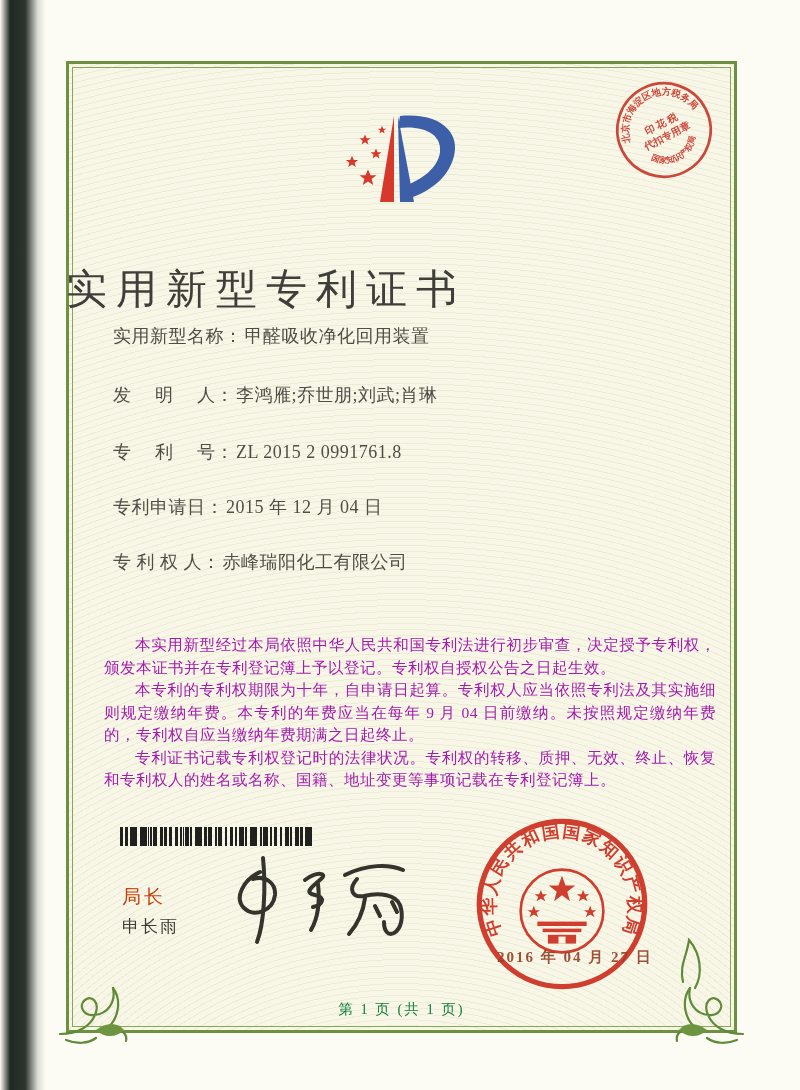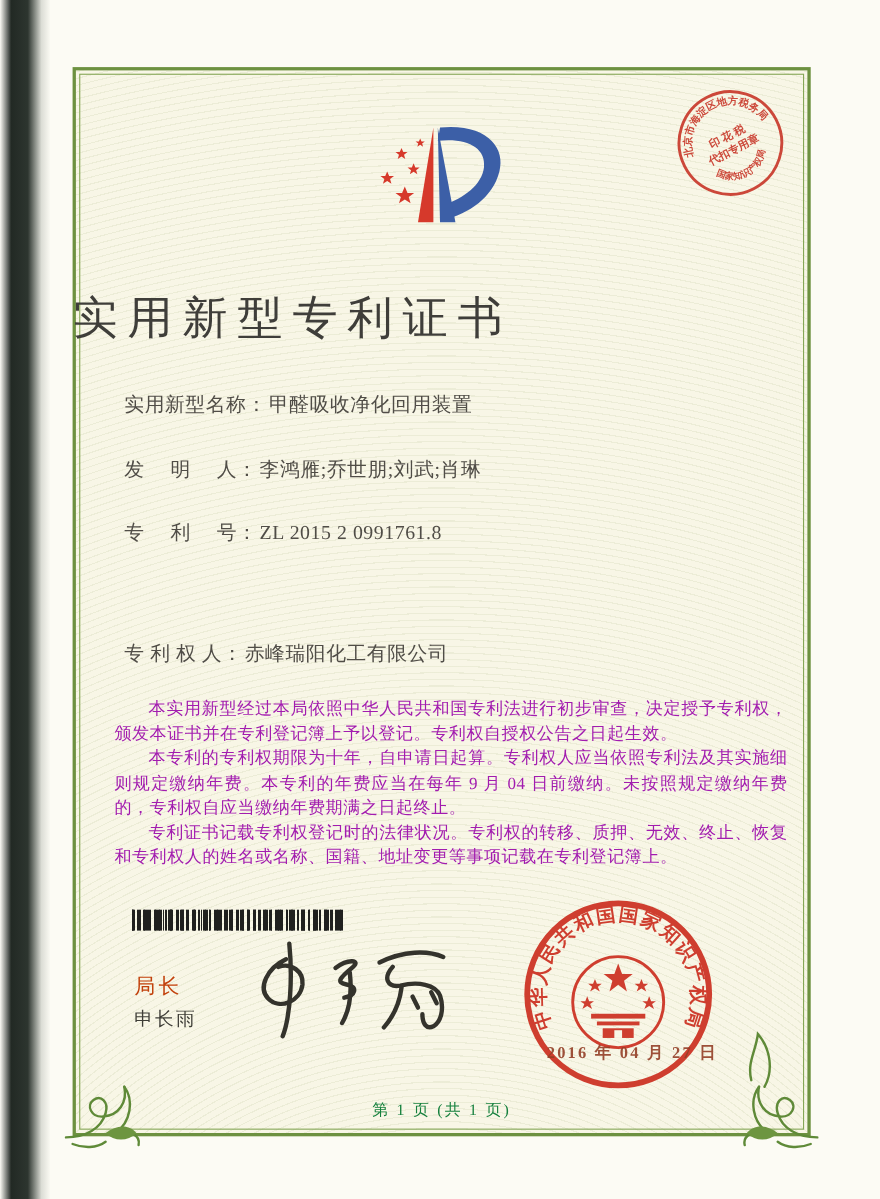--- a/index.html
+++ b/index.html
@@ -25,21 +25,21 @@
     background:repeating-radial-gradient(circle at 50% 135%,rgba(130,150,80,.10) 0 1px,rgba(0,0,0,0) 1px 6px);
   }
   .frame .inner-line{position:absolute;inset:3px;border:1px solid #85a756;}
   .cert-number{
     left:103px;top:110px;font-size:16px;letter-spacing:2px;color:#5a574e;
   }
   .title{
     left:66px;top:220px;width:671px;text-align:left;
     font-size:41px;font-weight:normal;letter-spacing:9px;color:#3f3e3a;margin-top:42px;
   }
-  .field-row{left:113px;width:580px;font-size:18px;color:#504d47;letter-spacing:.5px;margin-top:32px;}
+  .field-row{left:113px;width:580px;font-size:18px;color:#504d47;letter-spacing:.5px;}
   .field-row .lbl{margin-right:2px;}
   .paragraphs{
     left:104px;top:634px;width:612px;font-size:15.5px;line-height:22.5px;
     text-align:justify;color:#a21caf;
   }
   .paragraphs p{margin:0;text-indent:2em;letter-spacing:.5px;}
   .barcode{
     left:120px;top:827px;width:192px;height:19px;
     background:
       repeating-linear-gradient(90deg,#20201e 0 2px,rgba(0,0,0,0) 2px 5px),
@@ -97,20 +97,23 @@
   <div class="abs title">实用新型专利证书</div>
 
   <div class="abs field-row" style="top:324px;">
     <span class="lbl">实用新型名称：</span><span>甲醛吸收净化回用装置</span>
   </div>
   <div class="abs field-row" style="top:383px;">
     <span class="lbl">发　 明　 人：</span><span>李鸿雁;乔世朋;刘武;肖琳</span>
   </div>
   <div class="abs field-row" style="top:440px;">
     <span class="lbl">专　 利　 号：</span><span>ZL 2015 2 0991761.8</span>
+  </div>
+  <div class="abs field-row" style="top:495px;">
+    <span class="lbl">专利申请日：</span><span>2015 年 12 月 04 日</span>
   </div>
   <div class="abs field-row" style="top:550px;">
     <span class="lbl">专 利 权 人：</span><span>赤峰瑞阳化工有限公司</span>
   </div>
 
   <div class="abs paragraphs">
     <p>本实用新型经过本局依照中华人民共和国专利法进行初步审查，决定授予专利权，颁发本证书并在专利登记簿上予以登记。专利权自授权公告之日起生效。</p>
     <p>本专利的专利权期限为十年，自申请日起算。专利权人应当依照专利法及其实施细则规定缴纳年费。本专利的年费应当在每年 9 月 04 日前缴纳。未按照规定缴纳年费的，专利权自应当缴纳年费期满之日起终止。</p>
     <p>专利证书记载专利权登记时的法律状况。专利权的转移、质押、无效、终止、恢复和专利权人的姓名或名称、国籍、地址变更等事项记载在专利登记簿上。</p>
   </div>

